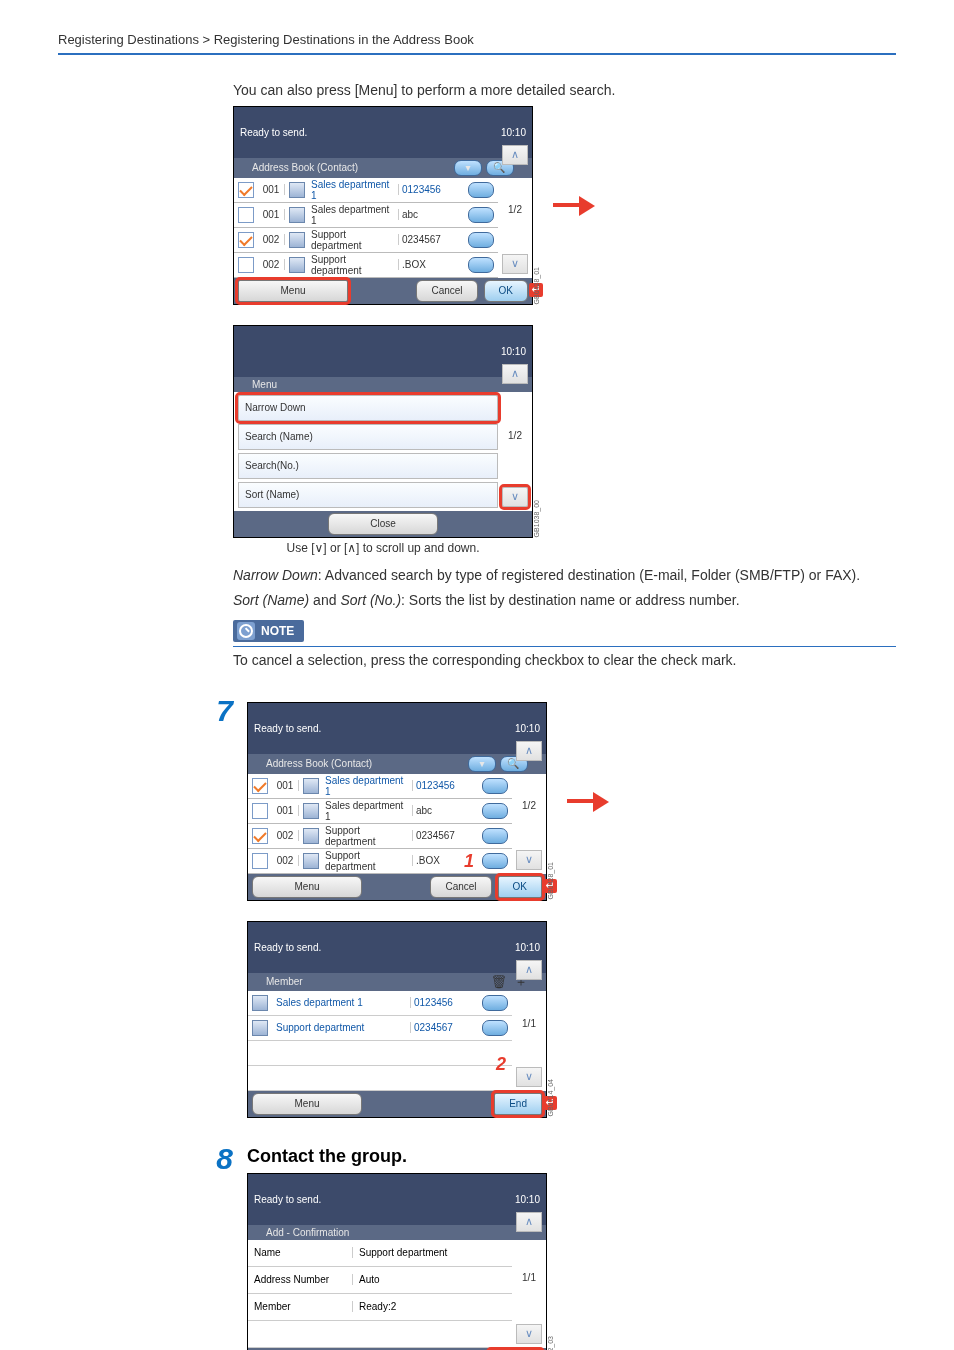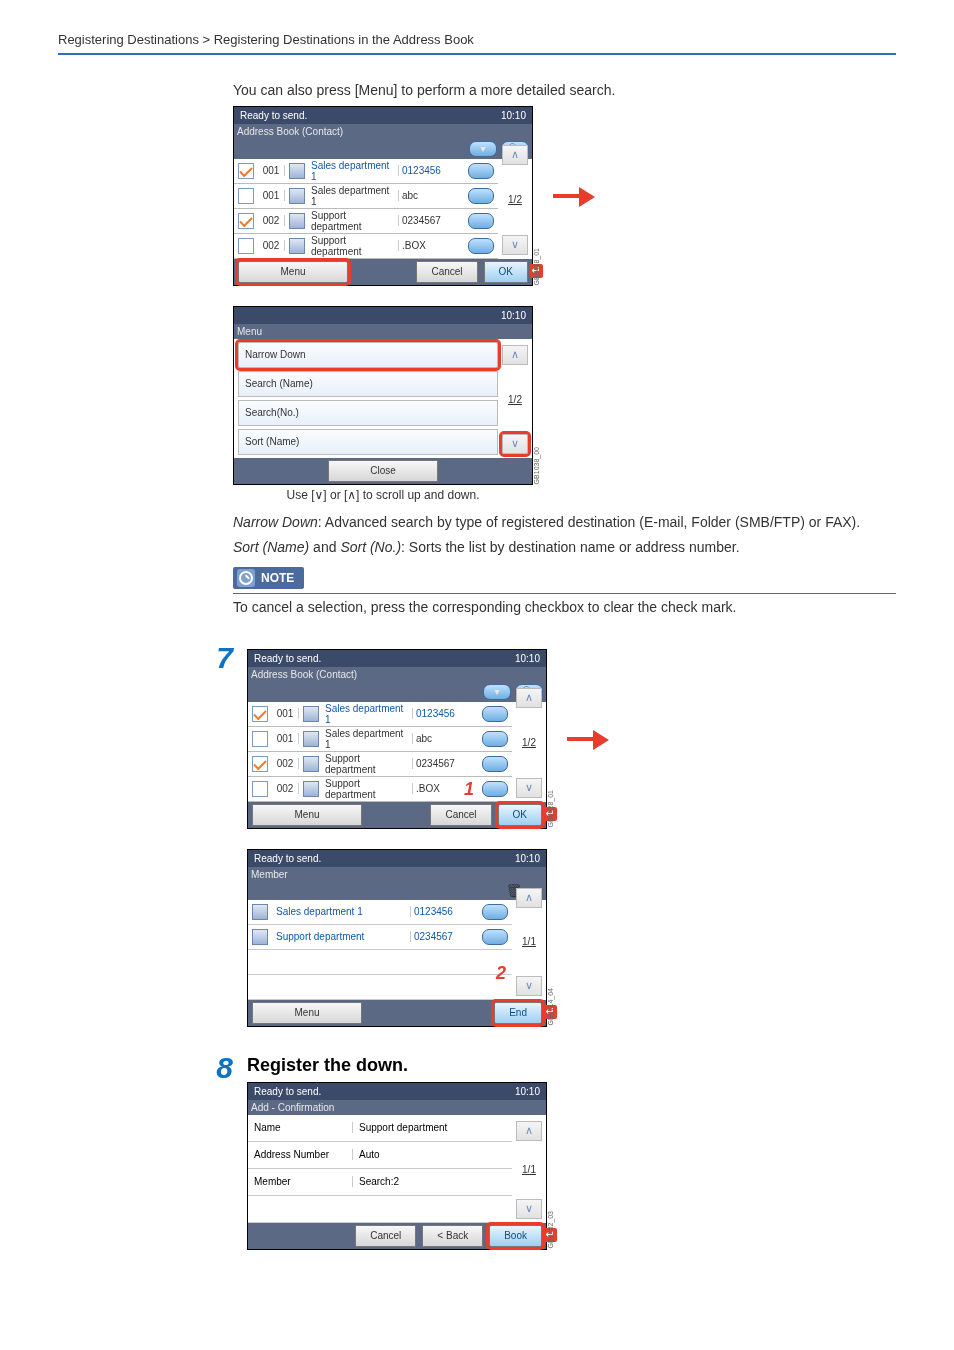--- a/index.html
+++ b/index.html
@@ -93,26 +93,26 @@
   }
   
   .screen {
     width: 298px;
     background:#fff;
     border:1px solid #000;
     position:relative;
     font-size:10px;
   }
   .scr-title {
-    background:#3c4a6a; color:#fff; padding:3px 6px; font-size:10px;
+    background:#3c4a6a; color:#fff; padding:20px 6px; font-size:10px;
     display:flex; justify-content:space-between;
   }
   .scr-sub {
-    background:#5b6985; color:#e7e7e7; padding:2px 3px; font-size:10px;
-    display:flex; align-items:flex-start; gap:4px;flex-direction:column;
+    background:#5b6985; color:#e7e7e7; padding:2px 18px; font-size:10px;
+    display:flex; align-items:center; gap:4px;
   }
   .scr-sub .sub-icons { margin-left:auto; display:flex; gap:4px; }
   .pill {
     display:inline-flex; align-items:center; justify-content:center;
     width:24px; height:14px; border-radius:7px;
     background:linear-gradient(#bfe1ff,#6faee0);
     border:1px solid #3f6a9c;
   }
   .pill.small{width:26px;height:14px;}
   .rows { }
@@ -141,30 +141,30 @@
   .scroll-col {
     position:absolute; right:0; top:18px; bottom:26px; width:34px;
     display:flex; flex-direction:column; align-items:center; justify-content:space-between;
     padding:4px 0;
   }
   .scroll-col .sbtn{
     width:24px; height:18px; background:linear-gradient(#f5f5f5,#e1e1e1);
     border:1px solid #bbb; display:flex; align-items:center; justify-content:center;
     font-size:11px; color:#6a8ec0;
   }
-  .scroll-col .pg{ font-size:10px; color:#333;text-decoration:underline;}
+  .scroll-col .pg{ font-size:10px; color:#333;}
   .btnbar {
     display:flex; height:26px; background:#5b6985; align-items:center; padding:0 4px; gap:6px;
   }
   .kbtn {
     height:20px;
     padding:0 14px; display:inline-flex; align-items:center; justify-content:center;
     font-size:10px; color:#333;
     background:linear-gradient(#f7f7f7,#d7d7d7);
-    border:1px solid #777; border-radius:0;
+    border:1px solid #777; border-radius:6px;
   }
   .kbtn.primary{
     background:linear-gradient(#e7f5ff,#9fcff0); color:#0b4c84;
   }
   .kbtn.enter{position:relative;}
   .kbtn.enter::after{
     content:"↵"; position:absolute; right:-16px; top:2px; width:14px; height:14px;
     background:#e83c2d; color:#fff; font-size:11px; display:flex;
     align-items:center; justify-content:center; border-radius:2px;
   }
@@ -444,42 +444,42 @@
           <span class="redcall" style="right:40px; bottom:42px;">2</span>
           <span class="imgtag">GB0714_04</span>
         </div>
       </div>
     </div>
   </div>
 
   <div class="step-row" style="margin-left:147px;">
     <div class="step-num">8</div>
     <div style="flex:1;">
-      <div class="step-title">Register the down.</div>
+      <div class="step-title">Contact the group.</div>
       <div class="screens">
         <div class="screen" style="position:relative;">
           <div class="scr-title">
             <span>Ready to send.</span>
             <span>10:10</span>
           </div>
           <div class="scr-sub">
             <span>Add - Confirmation</span>
           </div>
           <div style="margin-right:34px;">
             <div class="conf-row">
               <span class="lbl">Name</span>
               <span class="val">Support department</span>
             </div>
             <div class="conf-row">
               <span class="lbl">Address Number</span>
               <span class="val">Auto</span>
             </div>
             <div class="conf-row">
               <span class="lbl">Member</span>
-              <span class="val">Search:2</span>
+              <span class="val">Ready:2</span>
             </div>
             <div class="conf-row">
                 <span class="lbl"></span>
                 <span class="val"></span>
               </div>
           </div>
           <div class="scroll-col" style="top:34px;">
             <div class="sbtn">∧</div>
             <div class="pg">1/1</div>
             <div class="sbtn">∨</div>

